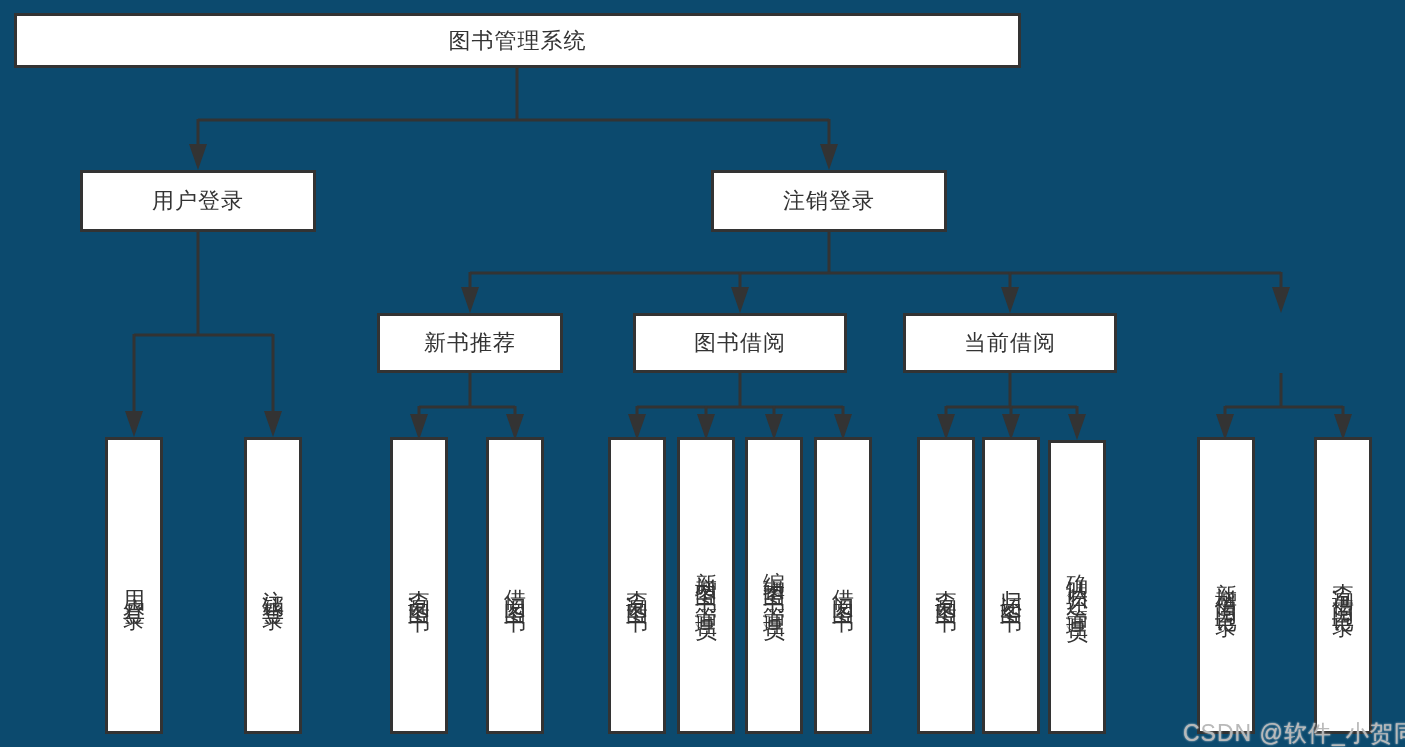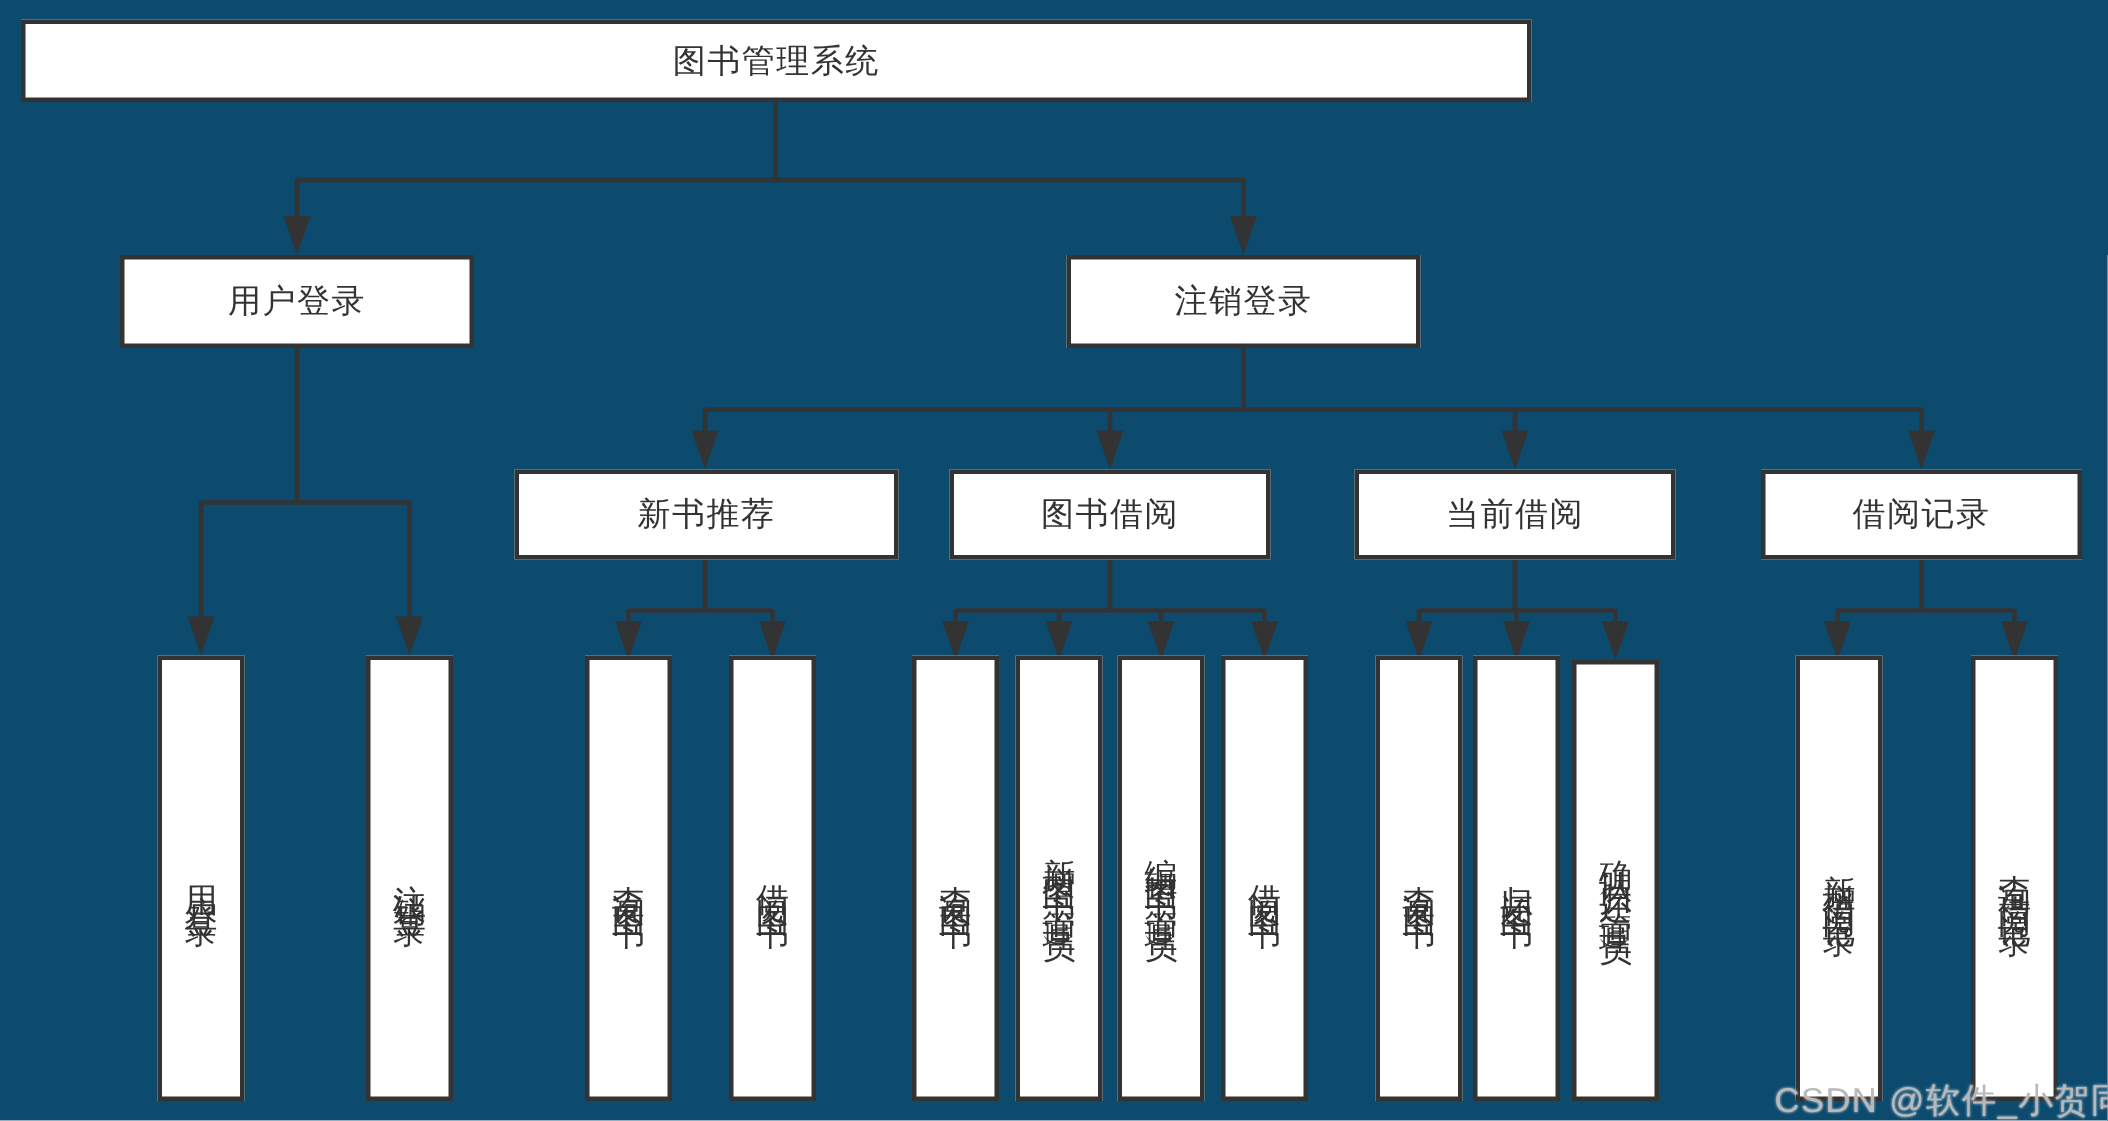--- a/index.html
+++ b/index.html
@@ -128,24 +128,23 @@
       <path d="M1343 406 V416"></path>
       <polygon points="1334,414 1352,414 1343,440" fill="#333333" stroke="none"></polygon>
     </g>
   </svg>
 
   <div class="box" style="left:14px; top:13px; width:1007px; height:55px">图书管理系统</div>
 
   <div class="box" style="left:80px; top:170px; width:236px; height:62px">用户登录</div>
   <div class="box" style="left:711px; top:170px; width:236px; height:62px">注销登录</div>
 
-  <div class="box" style="left:343px; top:313px; width:256px; height:60px">新书推荐</div>
+  <div class="box" style="left:377px; top:313px; width:186px; height:60px">新书推荐</div>
   <div class="box" style="left:633px; top:313px; width:214px; height:60px">图书借阅</div>
   <div class="box" style="left:903px; top:313px; width:214px; height:60px">当前借阅</div>
-  <div class="box" style="left:1174px; top:313px; width:214px; height:60px">借阅记录</div>
 
   <div class="box vbox" style="left:105px; top:437px; width:58px; height:297px">用户登录</div>
   <div class="box vbox" style="left:244px; top:437px; width:58px; height:297px">注销登录</div>
 
   <div class="box vbox" style="left:390px; top:437px; width:58px; height:297px">查询图书</div>
   <div class="box vbox" style="left:486px; top:437px; width:58px; height:297px">借阅图书</div>
 
   <div class="box vbox" style="left:608px; top:437px; width:58px; height:297px">查询图书</div>
   <div class="box vbox" style="left:677px; top:437px; width:58px; height:297px">新增图书（管理员）</div>
   <div class="box vbox" style="left:745px; top:437px; width:58px; height:297px">编辑图书（管理员）</div>

